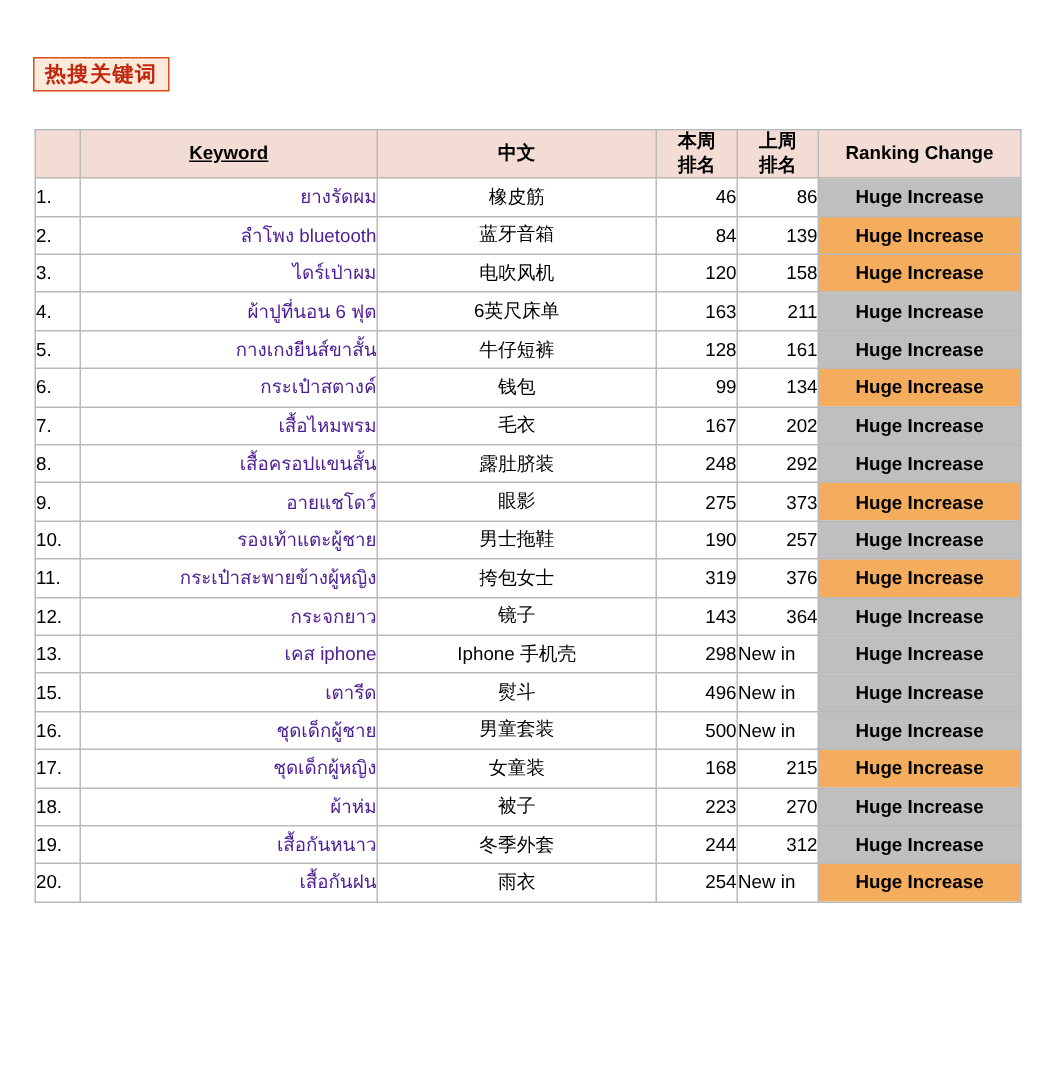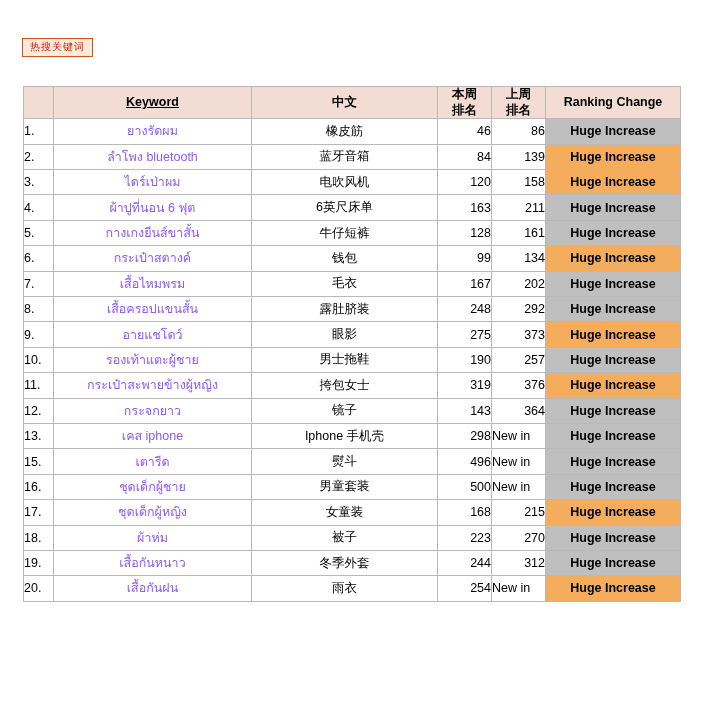--- a/index.html
+++ b/index.html
@@ -19,22 +19,22 @@
     overflow: hidden;
   }
   #title-badge {
     position: absolute;
     left: 22px;
     top: 38px;
     padding: 3px 7px 4px 7px;
     background: #fdeada;
     border: 1px solid #d94f1e;
     color: #c0270c;
-    font-size: 10px;
-    font-weight: normal;
+    font-size: 14px;
+    font-weight: bold;
     letter-spacing: 1px;
     line-height: 1;
     white-space: nowrap;
   }
   #table-wrap {
     position: absolute;
     left: 23px;
     top: 86px;
     width: 657px;
   }
@@ -66,24 +66,24 @@
   th.c-last{ width: 54px; }
   th.c-rank{ width: 135px; }
 
   td.num {
     text-align: left;
     padding-left: 6px;
     font-size: 12px;
     color: #000;
   }
   td.kw {
-    text-align: center;
+    text-align: right;
     padding-left: 8px;
     font-size: 12.5px;
-    color: #8b5cf6;
+    color: #4c1d95;
   }
   td.cn {
     text-align: center;
     font-size: 12.5px;
     color: #000;
   }
   td.rankcell {
     text-align: right;
     padding-right: 7px;
     font-size: 12.5px;

